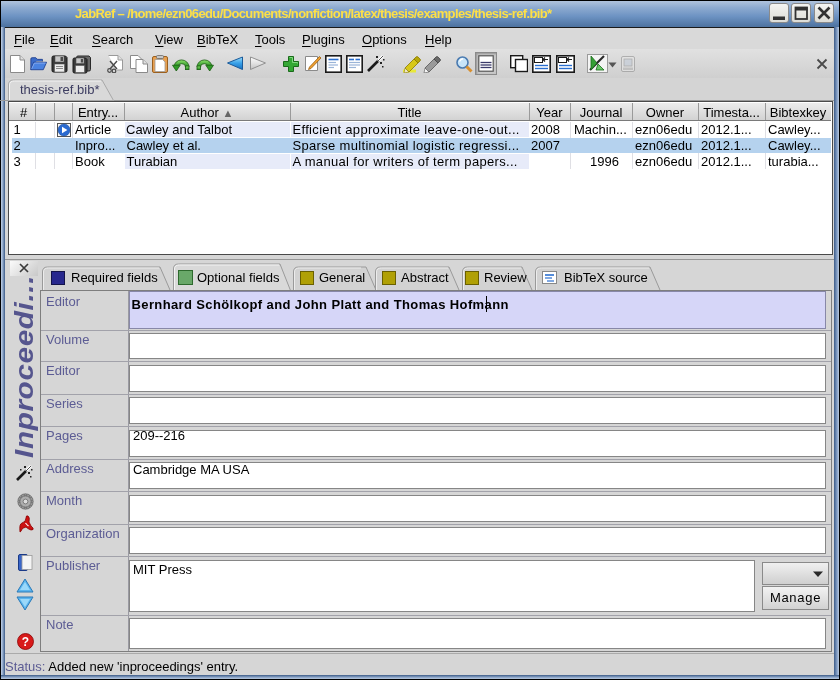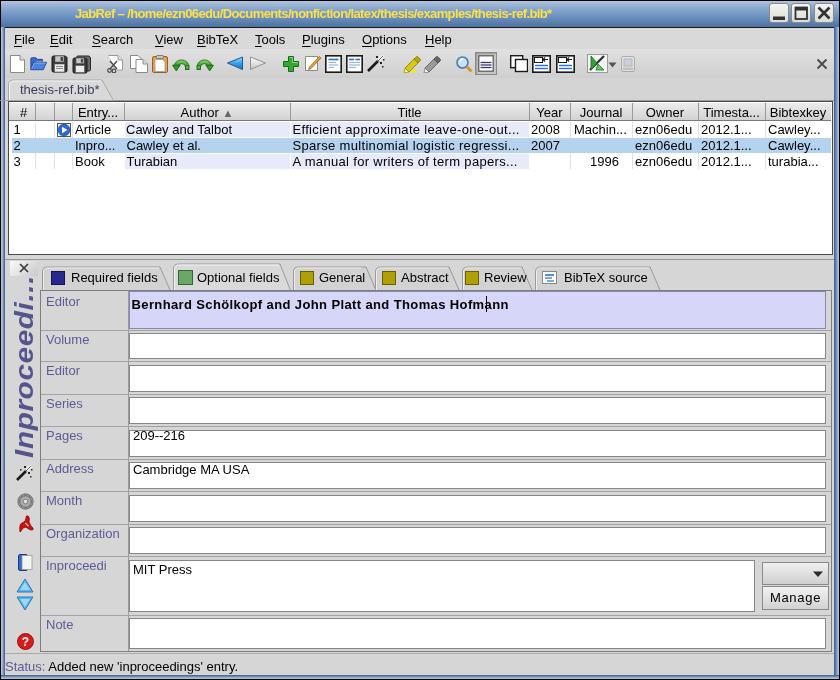--- a/index.html
+++ b/index.html
@@ -444,21 +444,21 @@
     <div class="fdiv abs" style="top:556px;"></div>
     <div class="fdiv abs" style="top:615px;"></div>
     <div class="flab abs" style="top:295px;">Editor</div>
     <div class="flab abs" style="top:333px;text-align:center;">Volume</div>
     <div class="flab abs" style="top:364px;">Editor</div>
     <div class="flab abs" style="top:397px;">Series</div>
     <div class="flab abs" style="top:429px;">Pages</div>
     <div class="flab abs" style="top:462px;">Address</div>
     <div class="flab abs" style="top:494px;">Month</div>
     <div class="flab abs" style="top:527px;">Organization</div>
-    <div class="flab abs" style="top:559px;">Inproceedi</div>
+    <div class="flab abs" style="top:559px;">Publisher</div>
     <div class="flab abs" style="top:618px;">Note</div>
     <div class="abs" style="left:129px;top:291px;width:697px;height:38px;background:#d6d6f8;border:1px solid #8888a8;box-sizing:border-box;"></div>
     <div class="ftext abs" style="left:131.5px;top:298px;letter-spacing:0.38px;font-weight:bold;">Bernhard Schölkopf and John Platt and Thomas Hofmann</div>
     <div class="abs" style="left:486px;top:296px;width:1px;height:16px;background:#000;"></div>
     <div class="fbox abs" style="top:333px;height:26px;"></div>
     <div class="fbox abs" style="top:364.5px;height:27.5px;"></div>
     <div class="fbox abs" style="top:397px;height:27px;"></div>
     <div class="fbox abs" style="top:429.5px;height:27.5px;"></div>
     <div class="fbox abs" style="top:462px;height:27px;"></div>
     <div class="fbox abs" style="top:494.5px;height:27.5px;"></div>

